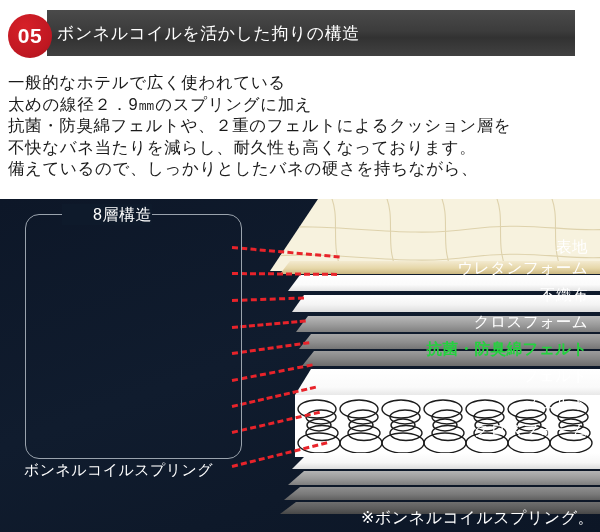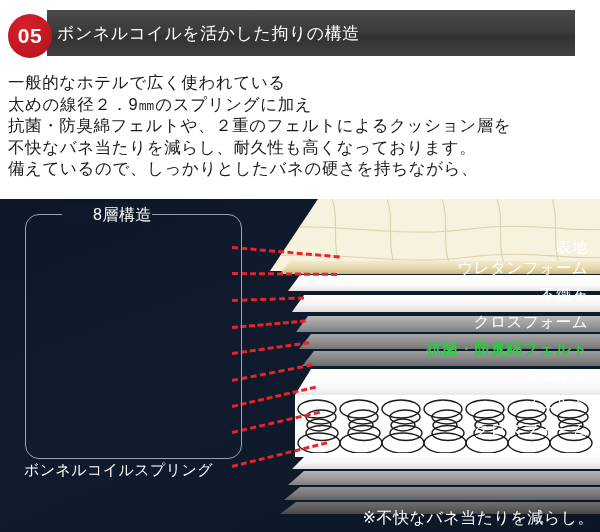--- a/index.html
+++ b/index.html
@@ -248,16 +248,16 @@
     <div class="lbl" style="top:113px;">クロスフォーム</div>
     <div class="lbl green" style="top:140px;font-weight:bold;">抗菌・防臭綿フェルト</div>
     <div class="lbl" style="top:167px;">フェルト</div>
     <div class="lbl" style="top:194px;">フェルト</div>
     <div class="lbl" style="top:221px;">クロスフォーム</div>
 
     <div class="spring-note" style="top:263px;left:24px;">
       <div>ボンネルコイルスプリング</div>
     </div>
 
-    <div class="footnote">※不快なバネ当たりを減らし。</div>
+    <div class="footnote">※ボンネルコイルスプリング。</div>
   </div>
 
 </div>
 
 </body></html>

